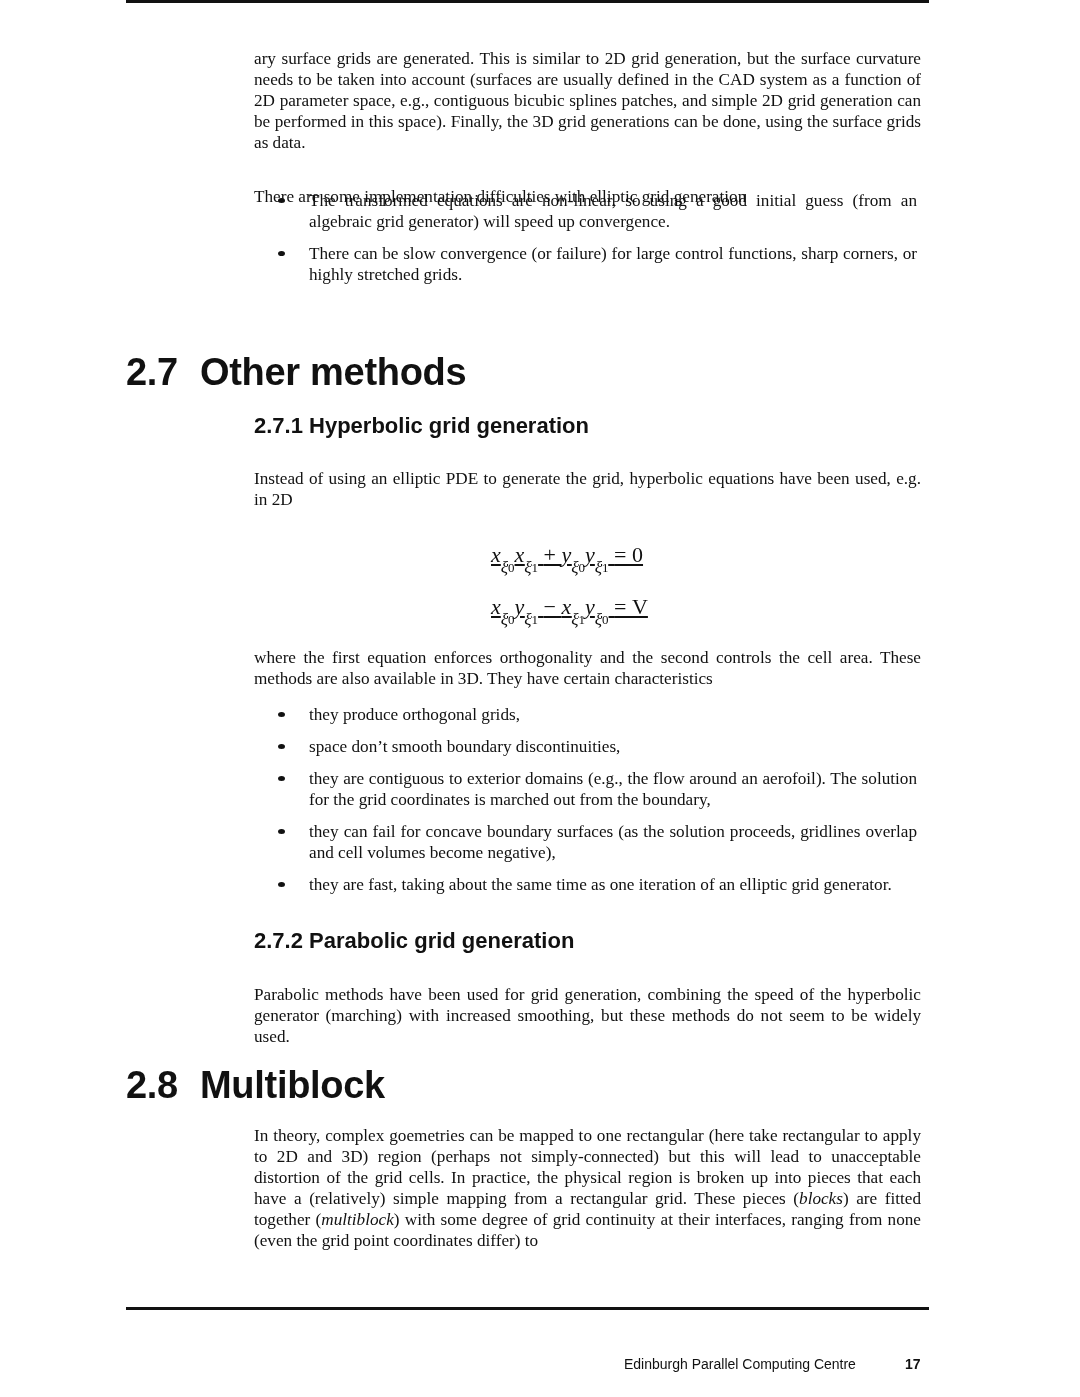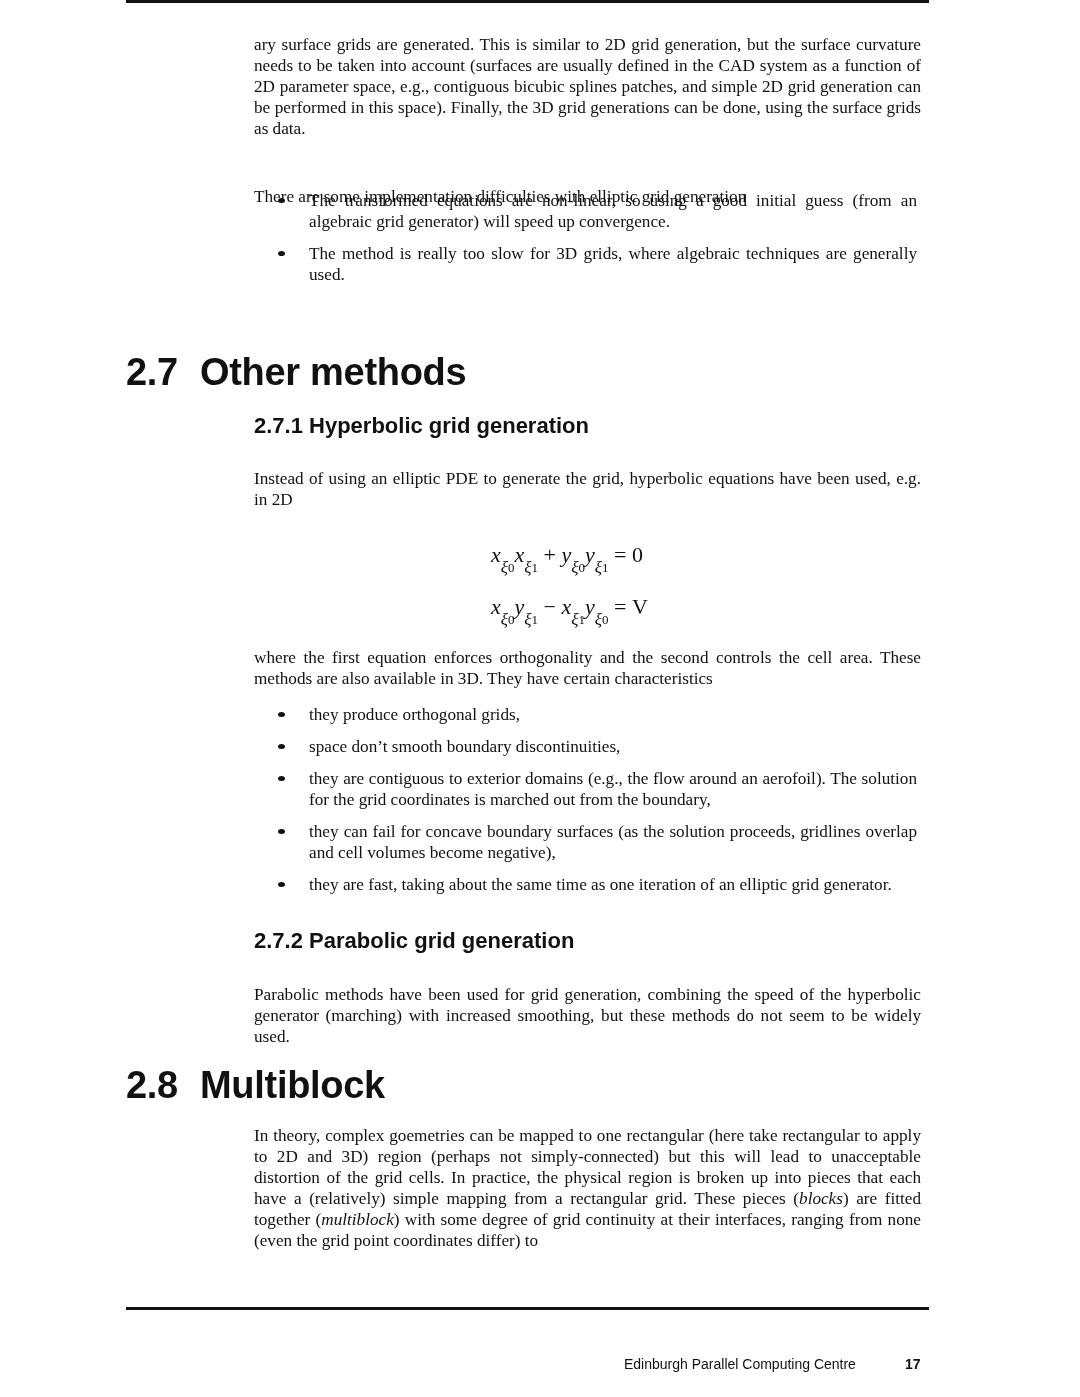--- a/index.html
+++ b/index.html
@@ -8,45 +8,45 @@
   .rule-bottom { position: absolute; left: 126px; top: 1307px; width: 803px; height: 3px; background: #111; }
   .body-text { font-family: "Liberation Serif", serif; font-size: 17.2px; line-height: 21px; text-align: justify; }
   .block { position: absolute; left: 254px; width: 667px; }
   p { margin: 0; }
   .bullets { position: absolute; left: 254px; width: 667px; margin: 0; padding: 0; list-style: none; }
   .bullets li { position: relative; padding-left: 51px; margin: 4px; }
   .bullets li .dot { position: absolute; left: 20px; top: 8px; width: 7px; height: 5px; border-radius: 50%; background: #111; }
   .h1 { position: absolute; left: 126px; font-family: "Liberation Sans", sans-serif; font-weight: bold; font-size: 38px; line-height: 44px; letter-spacing: -0.3px; }
   .h1 .num { display: inline-block; width: 74px; }
   .h2 { position: absolute; left: 254px; font-family: "Liberation Sans", sans-serif; font-weight: bold; font-size: 22px; line-height: 32px; }
-  .eq { position: absolute; font-family: "Liberation Serif", serif; font-size: 22px; line-height: 26px; white-space: nowrap; }
+  .eq { position: absolute; font-family: "Liberation Serif", serif; font-size: 22px; line-height: 26px; white-space: nowrap; text-decoration: underline; }
   .eq i { font-style: italic; }
   .eq .sub { position: relative; font-size: 17px; top: 11px; }
   .eq .sup { position: relative; font-size: 13px; top: -1px; font-style: normal; }
   .footer-text { position: absolute; top: 1356px; font-family: "Liberation Sans", sans-serif; font-size: 14px; line-height: 16px; }
   .footer-org { left: 624px; }
   .footer-page { left: 905px; font-weight: bold; }
   em { font-style: italic; }
 </style>
 </head>
 <body>
 
 <div class="rule-top"></div>
 
-<div class="block body-text" style="top:34px;">
+<div class="block body-text" style="top:48px;">
   <p>ary surface grids are generated. This is similar to 2D grid generation, but the surface curvature needs to be taken into account (surfaces are usually defined in the CAD system as a function of 2D parameter space, e.g., contiguous bicubic splines patches, and simple 2D grid generation can be performed in this space). Finally, the 3D grid generations can be done, using the surface grids as data.</p>
 </div>
 
 <div class="block body-text" style="top:154px;margin-top:32px;">
   <p>There are some implementation difficulties with elliptic grid generation</p>
 </div>
 
 <ul class="bullets body-text" style="top:186px;">
   <li style="margin-bottom:11px;"><span class="dot"></span><span>The transformed equations are non-linear, so using a good initial guess (from an algebraic grid generator) will speed up convergence.</span></li>
-  <li><span class="dot"></span><span>The method is really too slow for 3D grids, where algebraic techniques are generally used.</span></li>
+  <li style="margin-bottom:11px;"><span class="dot"></span><span>There can be slow convergence (or failure) for large control functions, sharp corners, or highly stretched grids.</span></li>
 </ul>
 
 <div class="h1" style="top:350px;">
   <span class="num">2.7</span><span>Other methods</span>
 </div>
 
 <div class="h2" style="top:410px;">2.7.1 Hyperbolic grid generation</div>
 
 <div class="block body-text" style="top:468px;">
   <p>Instead of using an elliptic PDE to generate the grid, hyperbolic equations have been used, e.g. in 2D</p>

